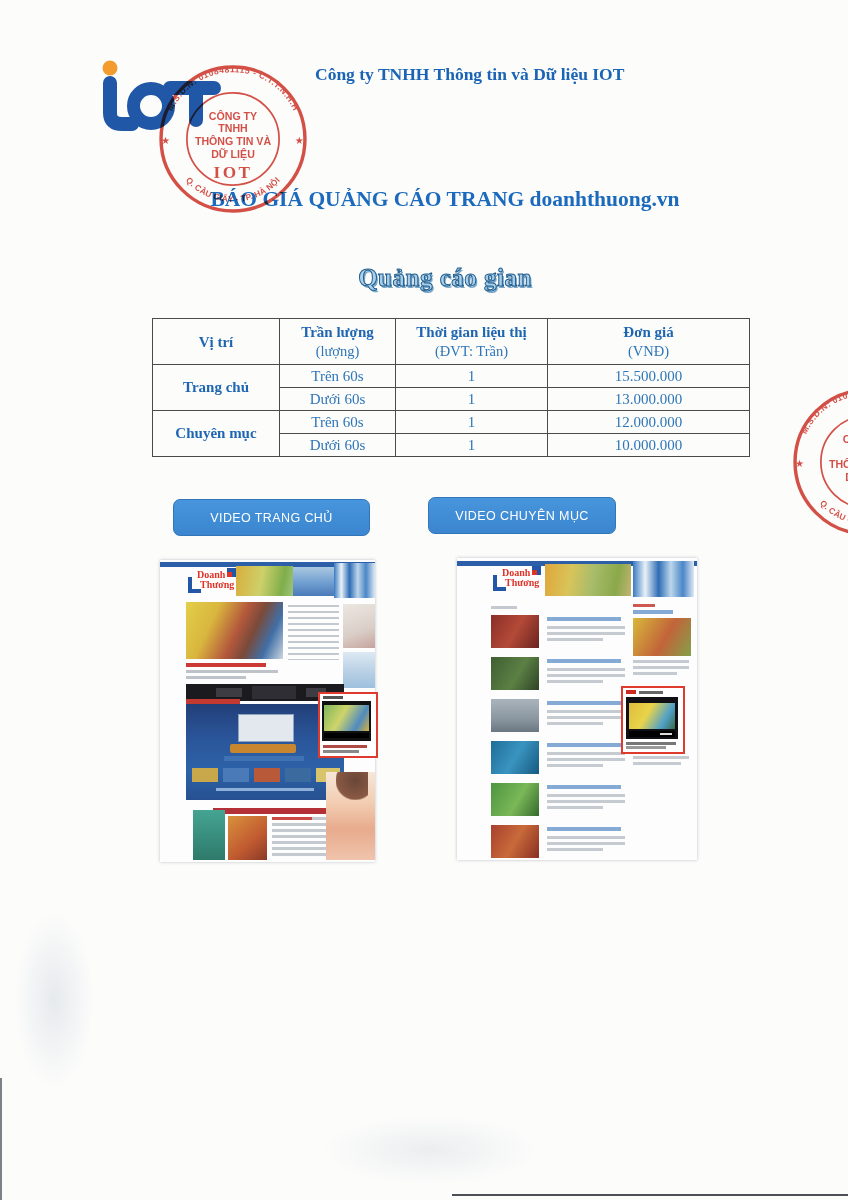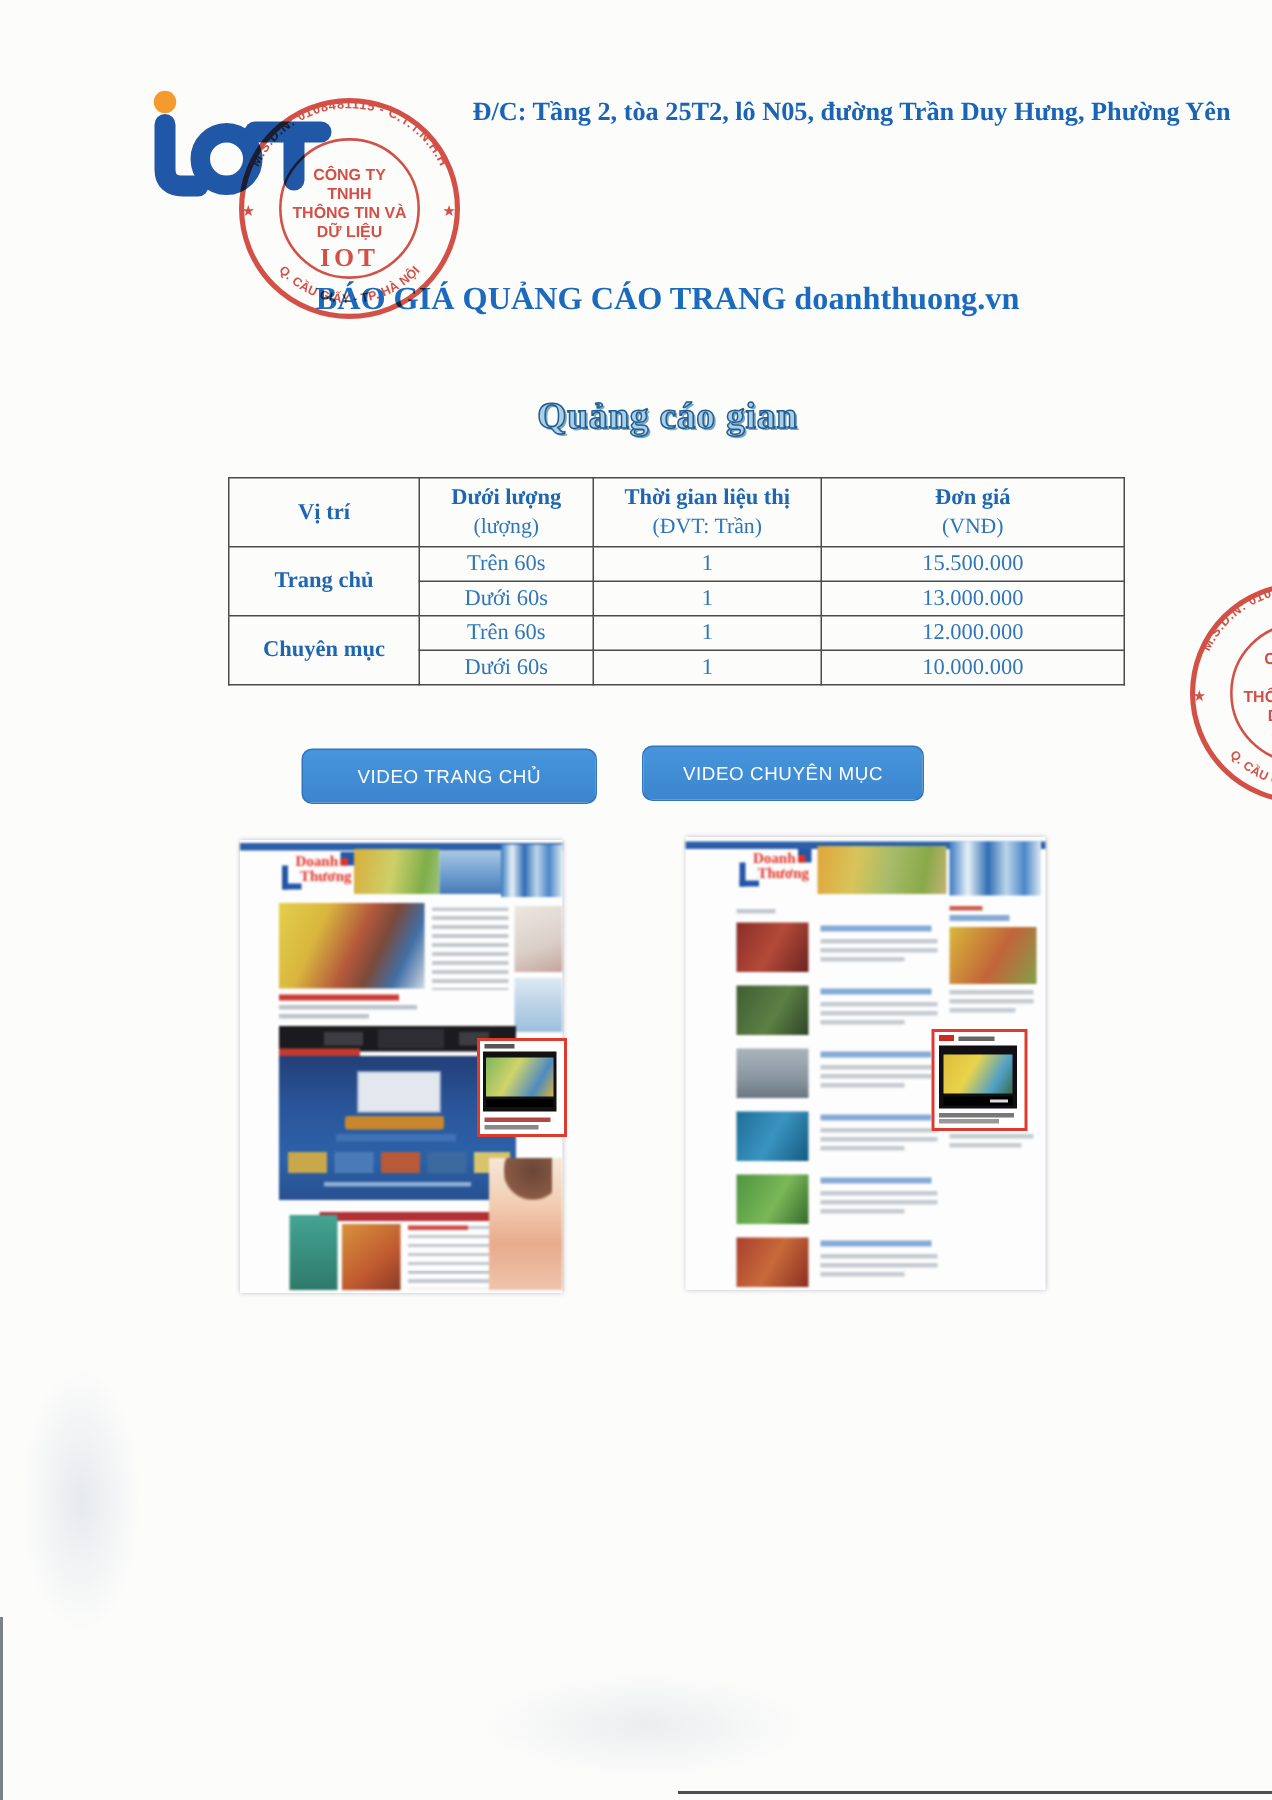--- a/index.html
+++ b/index.html
@@ -31,21 +31,21 @@
   table.price .h1{display:block;font-weight:bold;color:#1e66b2;font-size:15px;line-height:20px;}
   table.price .h2{display:block;color:#2e76b8;font-size:14.5px;line-height:19px;}
   table.price td{height:22px;}
   td.pos{font-weight:bold;color:#1e66b2;}
   .c1{width:122px;} .c2{width:111px;} .c3{width:147px;} .c4{width:197px;}
 
   
   .vbtn{position:absolute;display:flex;align-items:center;justify-content:center;
         background:linear-gradient(180deg,#4795dc,#3b86cf);border:1px solid #3276ba;border-radius:7px;
         color:#fff;font-family:"Liberation Sans","DejaVu Sans",sans-serif;font-size:12.5px;letter-spacing:.4px;z-index:1;}
-  .vbtn-left{left:173px;top:499px;width:195px;height:35px;margin-left:28px;}
+  .vbtn-left{left:173px;top:499px;width:195px;height:35px;}
   .vbtn-right{left:428px;top:497px;width:186px;height:35px;}
 
   
   .shot{position:absolute;background:#fdfdfd;box-shadow:0 0 3px rgba(110,120,135,.45);z-index:1;}
   .mz{position:absolute;left:0;top:0;right:0;bottom:0;filter:blur(.7px);}
   .lines{background:repeating-linear-gradient(180deg,#c3c9cf 0 2.5px,transparent 2.5px 6px);}
   .adbox{position:absolute;background:#fff;border:2px solid #e0392e;z-index:2;}
 
   .dtlogo{position:absolute;width:50px;height:26px;font-family:Liberation Serif, serif;
         font-weight:bold;color:#e03328;font-size:10px;line-height:9px;}
@@ -73,21 +73,21 @@
     <svg width="130" height="80" viewBox="0 0 130 80">
       <circle cx="14" cy="10" r="7.5" fill="#f49b2e"></circle>
       <path d="M14,25 L14,55 Q14,66 26,66 L36,66" fill="none" stroke="#2057a7" stroke-width="14" stroke-linecap="round"></path>
       <circle cx="55" cy="48" r="17.5" fill="none" stroke="#2057a7" stroke-width="13"></circle>
       <path d="M74,30 L118,30" fill="none" stroke="#2057a7" stroke-width="14" stroke-linecap="round"></path>
       <path d="M100,33 L100,62" fill="none" stroke="#2057a7" stroke-width="14" stroke-linecap="round"></path>
     </svg>
   </div>
 
   <div class="company-header">
-    <div>Đ/C: Tầng 2, tòa 25T2, lô N05, đường Trần Duy Hưng, Phường Yên</div>
+    <div>Công ty TNHH Thông tin và Dữ liệu IOT</div>
   </div>
 
   <div class="stamp stamp-left">
   <svg width="152" height="152" viewBox="0 0 150 150" xmlns="http://www.w3.org/2000/svg" style="opacity:.9">
     <g fill="none" stroke="#d23f35">
       <circle cx="75" cy="75" r="71" stroke-width="3.4"></circle>
       <circle cx="75" cy="75" r="45.5" stroke-width="1.7"></circle>
     </g>
     <defs>
       <path id="atl" d="M 10,86.5 A 66,66 0 1 1 140,86.5"></path>
@@ -139,21 +139,21 @@
   <div class="center-band doc-title">BÁO GIÁ QUẢNG CÁO TRANG doanhthuong.vn</div>
   <div class="center-band section-heading">Quảng cáo gian</div>
 
   <table class="price">
     <thead>
       <tr>
         <th class="c1">
             <span class="h1">Vị trí</span>
           </th>
         <th class="c2">
-            <span class="h1">Dưới lượng</span>
+            <span class="h1">Trần lượng</span>
             <span class="h2">(lượng)</span>
           </th>
         <th class="c3">
             <span class="h1">Thời gian liệu thị</span>
             <span class="h2">(ĐVT: Trần)</span>
           </th>
         <th class="c4">
             <span class="h1">Đơn giá</span>
             <span class="h2">(VNĐ)</span>
           </th>

